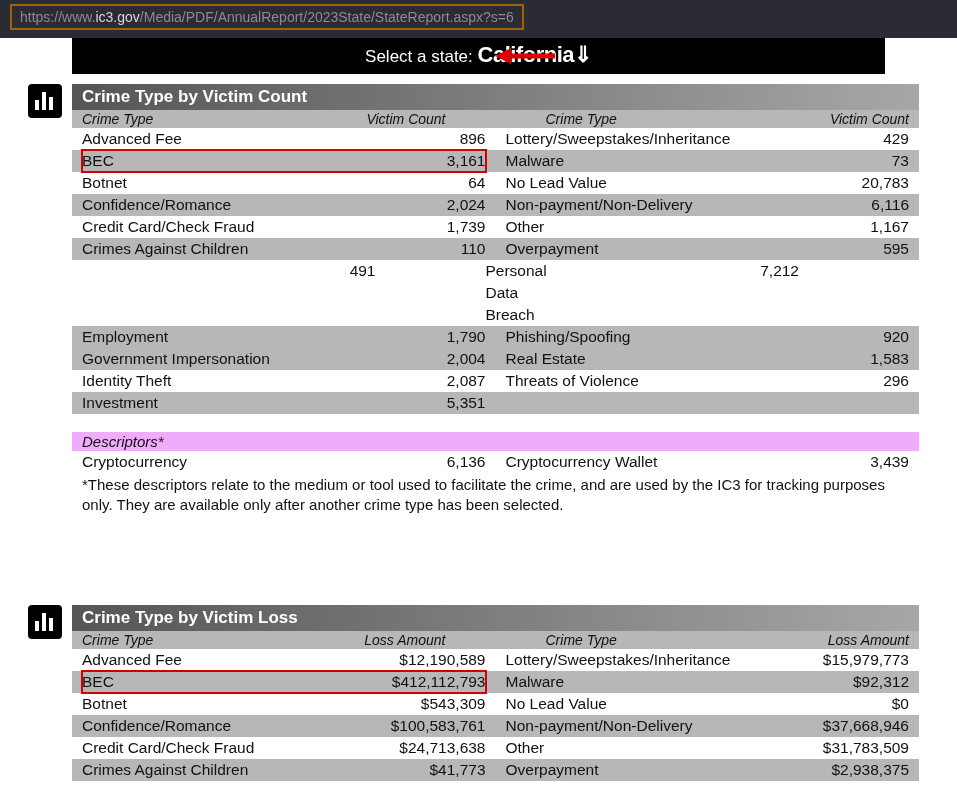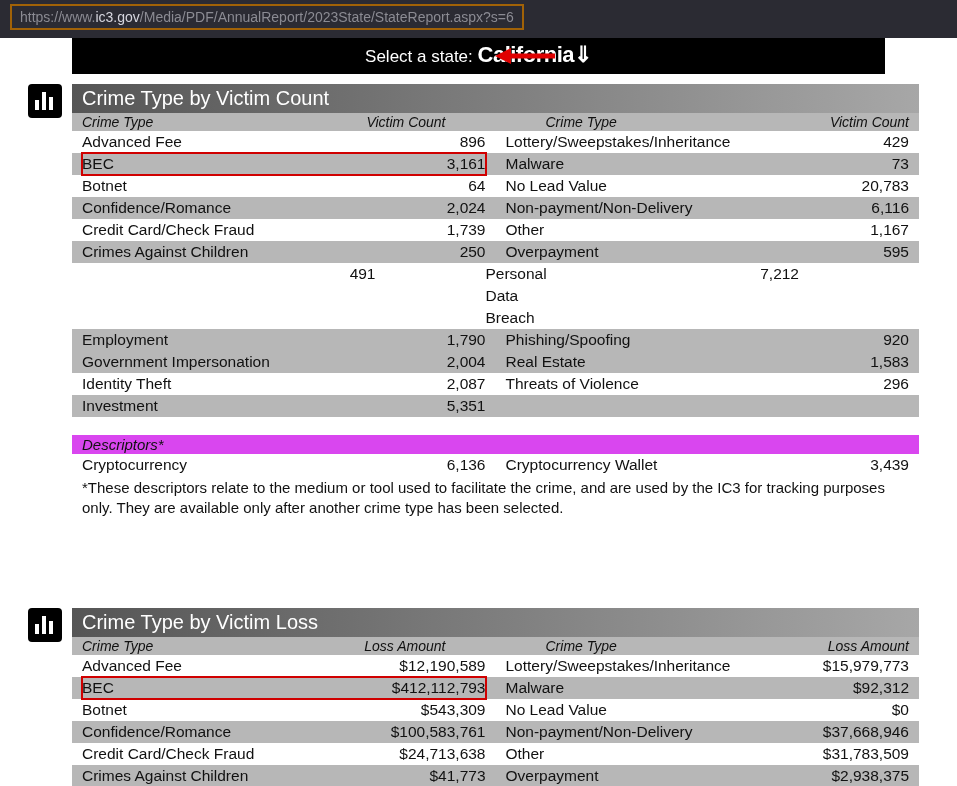--- a/index.html
+++ b/index.html
@@ -60,23 +60,23 @@
     background: #000;
     border-radius: 4px;
     display: flex;
     align-items: center;
     justify-content: center;
   }
   .icon-box svg { display:block; }
   .section-header {
     background: linear-gradient(to right, #555, #a7a7a7);
     color: #fff;
-    font-size: 20px;
+    font-size: 17px;
     padding: 3px 10px;
-    font-weight: 400;
+    font-weight: 700;
   }
   .subhead-row {
     display: grid;
     grid-template-columns: 1fr 110px 20px 1fr 110px;
     background: #b7b7b7;
     padding: 1px 10px;
     font-style: italic;
     font-size: 14px;
     gap: 40px;
   }
@@ -92,21 +92,21 @@
   }
   .pair-row.alt { background: #b7b7b7; }
   .pair-row .ct  { text-align: left; }
   .pair-row .val { text-align: right; }
   .highlight-box {
     outline: 2px solid #d00000;
     outline-offset: -1px;
   }
   .desc-head {
     margin-top: 18px;
-    background: #d946ef;
+    background: #f0abfc;
     padding: 1px 10px;
     font-style: italic;
     font-size: 15px;
   }
   .footnote {
     padding: 2px 10px 0 10px;
     font-size: 15px;
     line-height: 20px;
   }
   .big-gap { height: 80px; }
@@ -184,21 +184,21 @@
         </div>
         <div class="pair-row">
           <div class="ct">Credit Card/Check Fraud</div>
           <div class="val">1,739</div>
           <div class="gap"></div>
           <div class="ct">Other</div>
           <div class="val">1,167</div>
         </div>
         <div class="pair-row alt">
           <div class="ct">Crimes Against Children</div>
-          <div class="val">250</div>
+          <div class="val">110</div>
           <div class="gap"></div>
           <div class="ct">Overpayment</div>
           <div class="val">595</div>
         </div>
         <div class="pair-row">
           <div class="val">491</div>
           <div class="gap"></div>
           <div class="ct">Personal Data Breach</div>
           <div class="val">7,212</div>
         </div>

